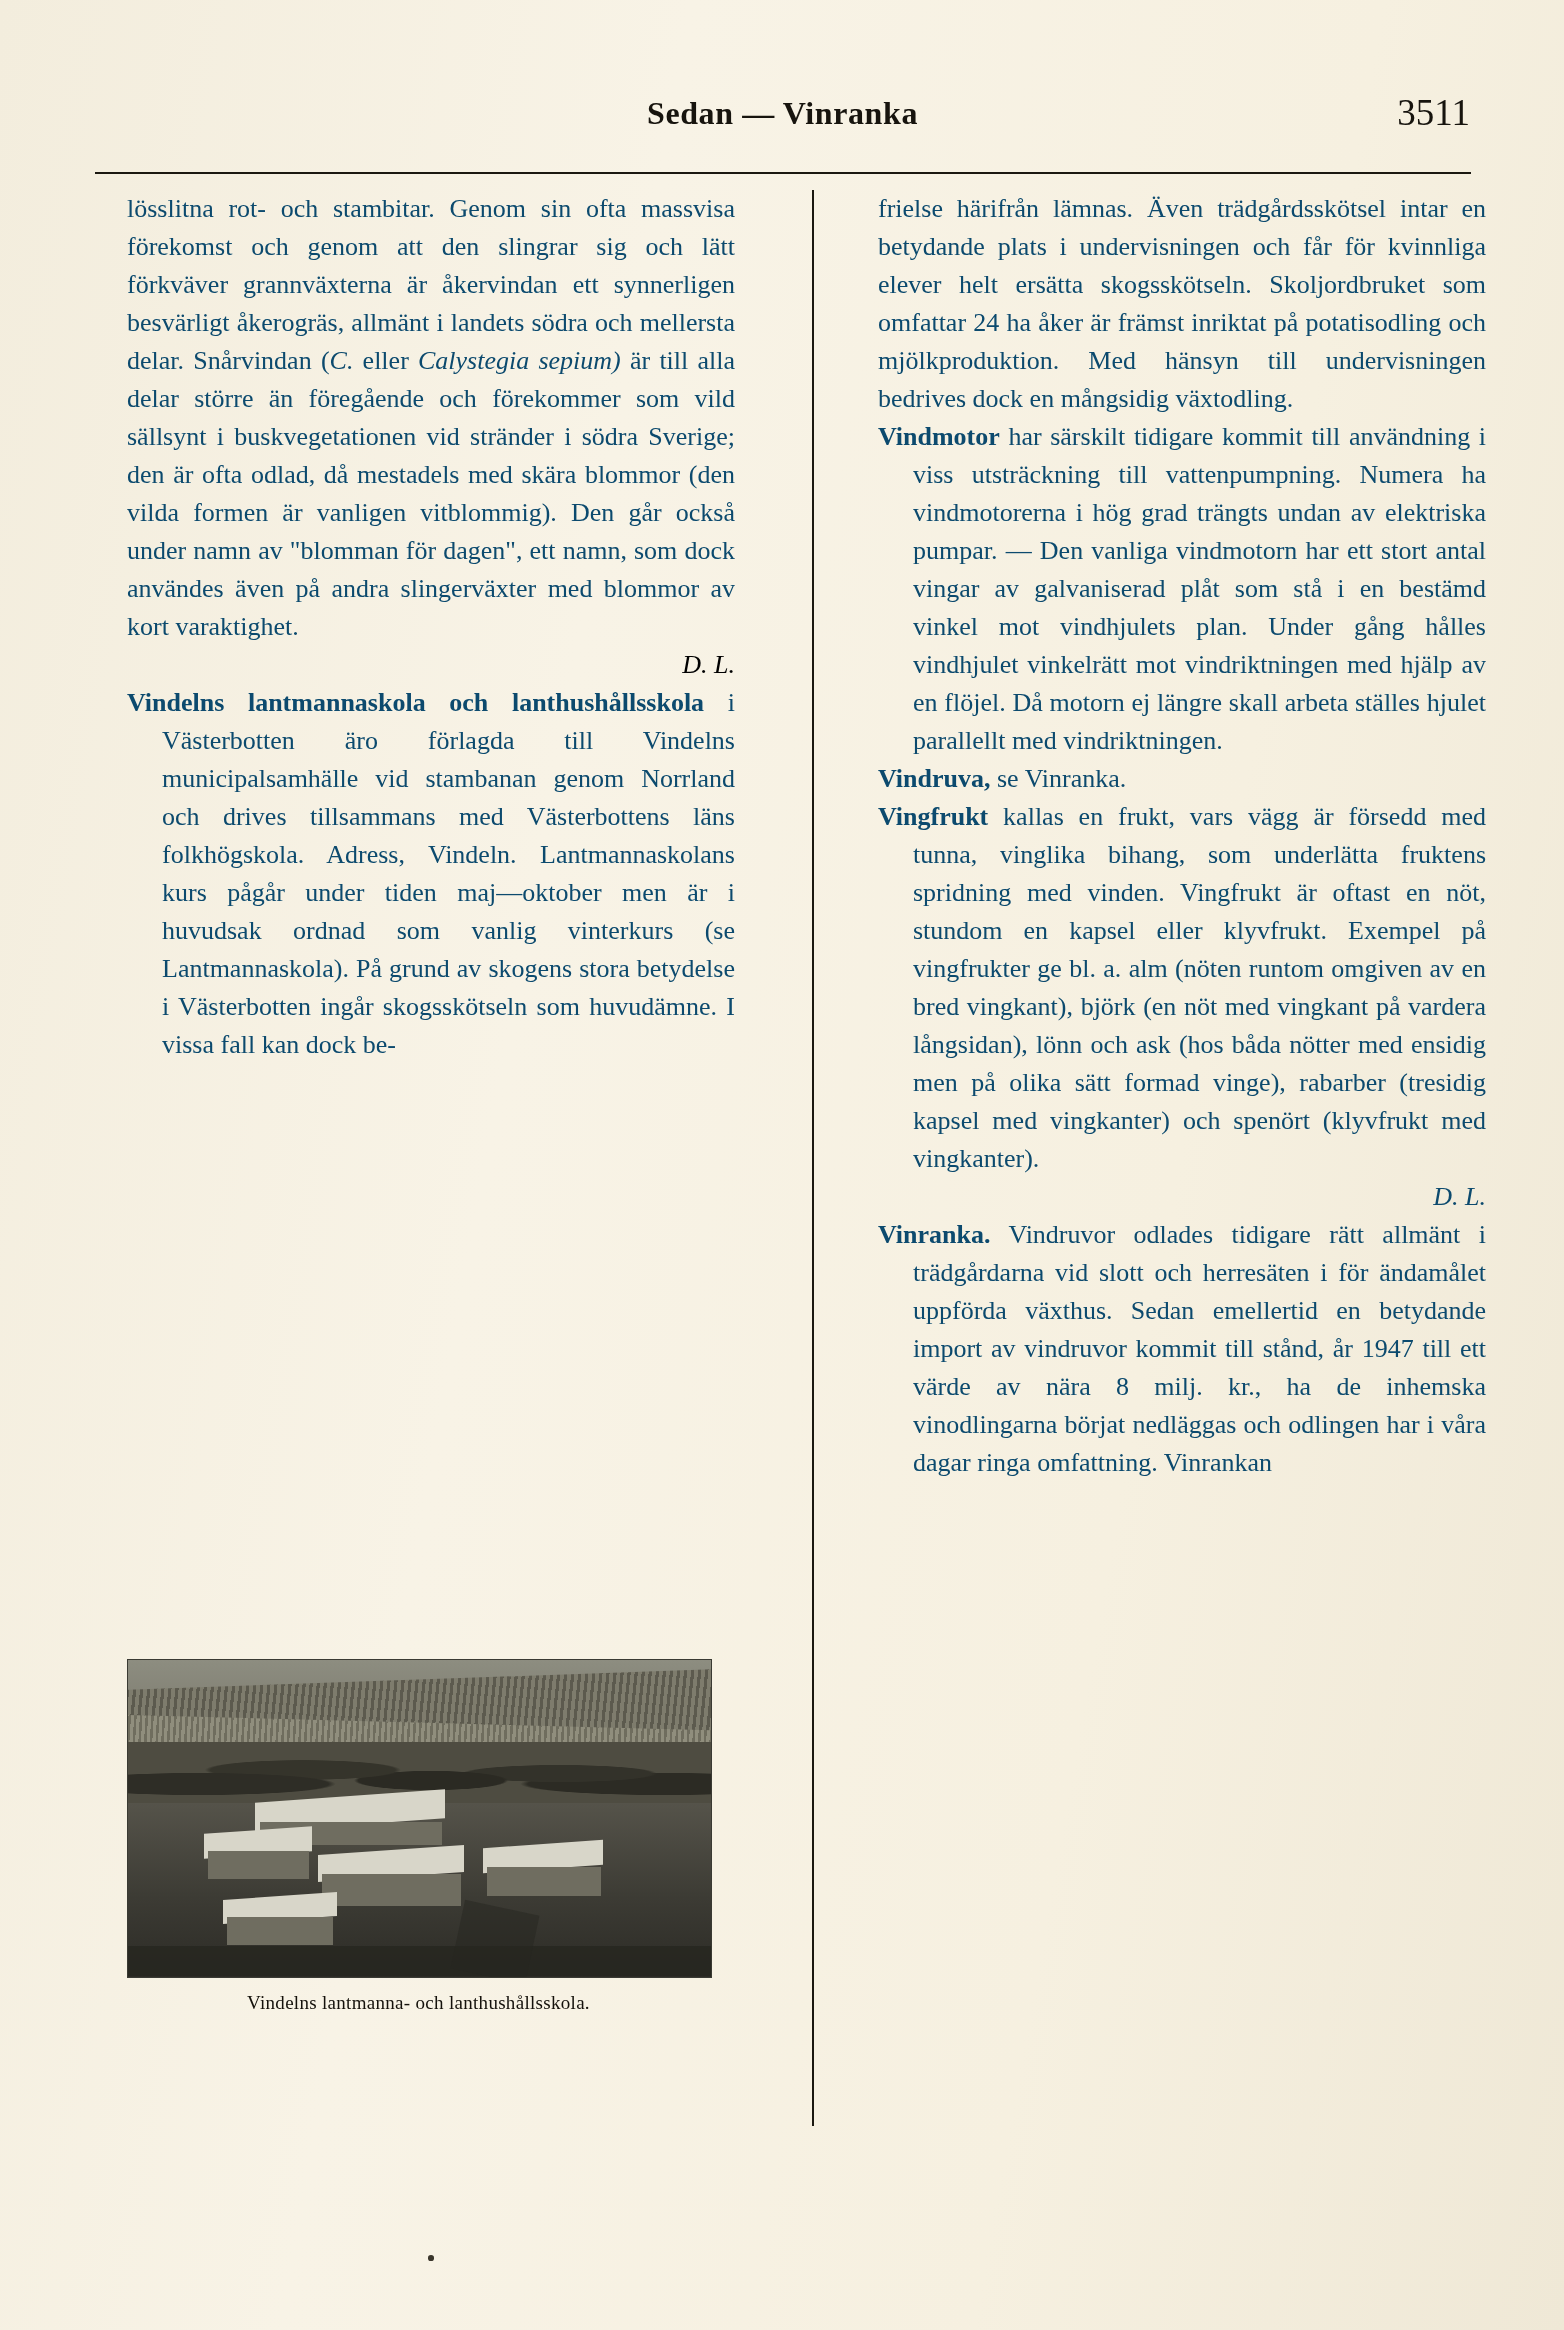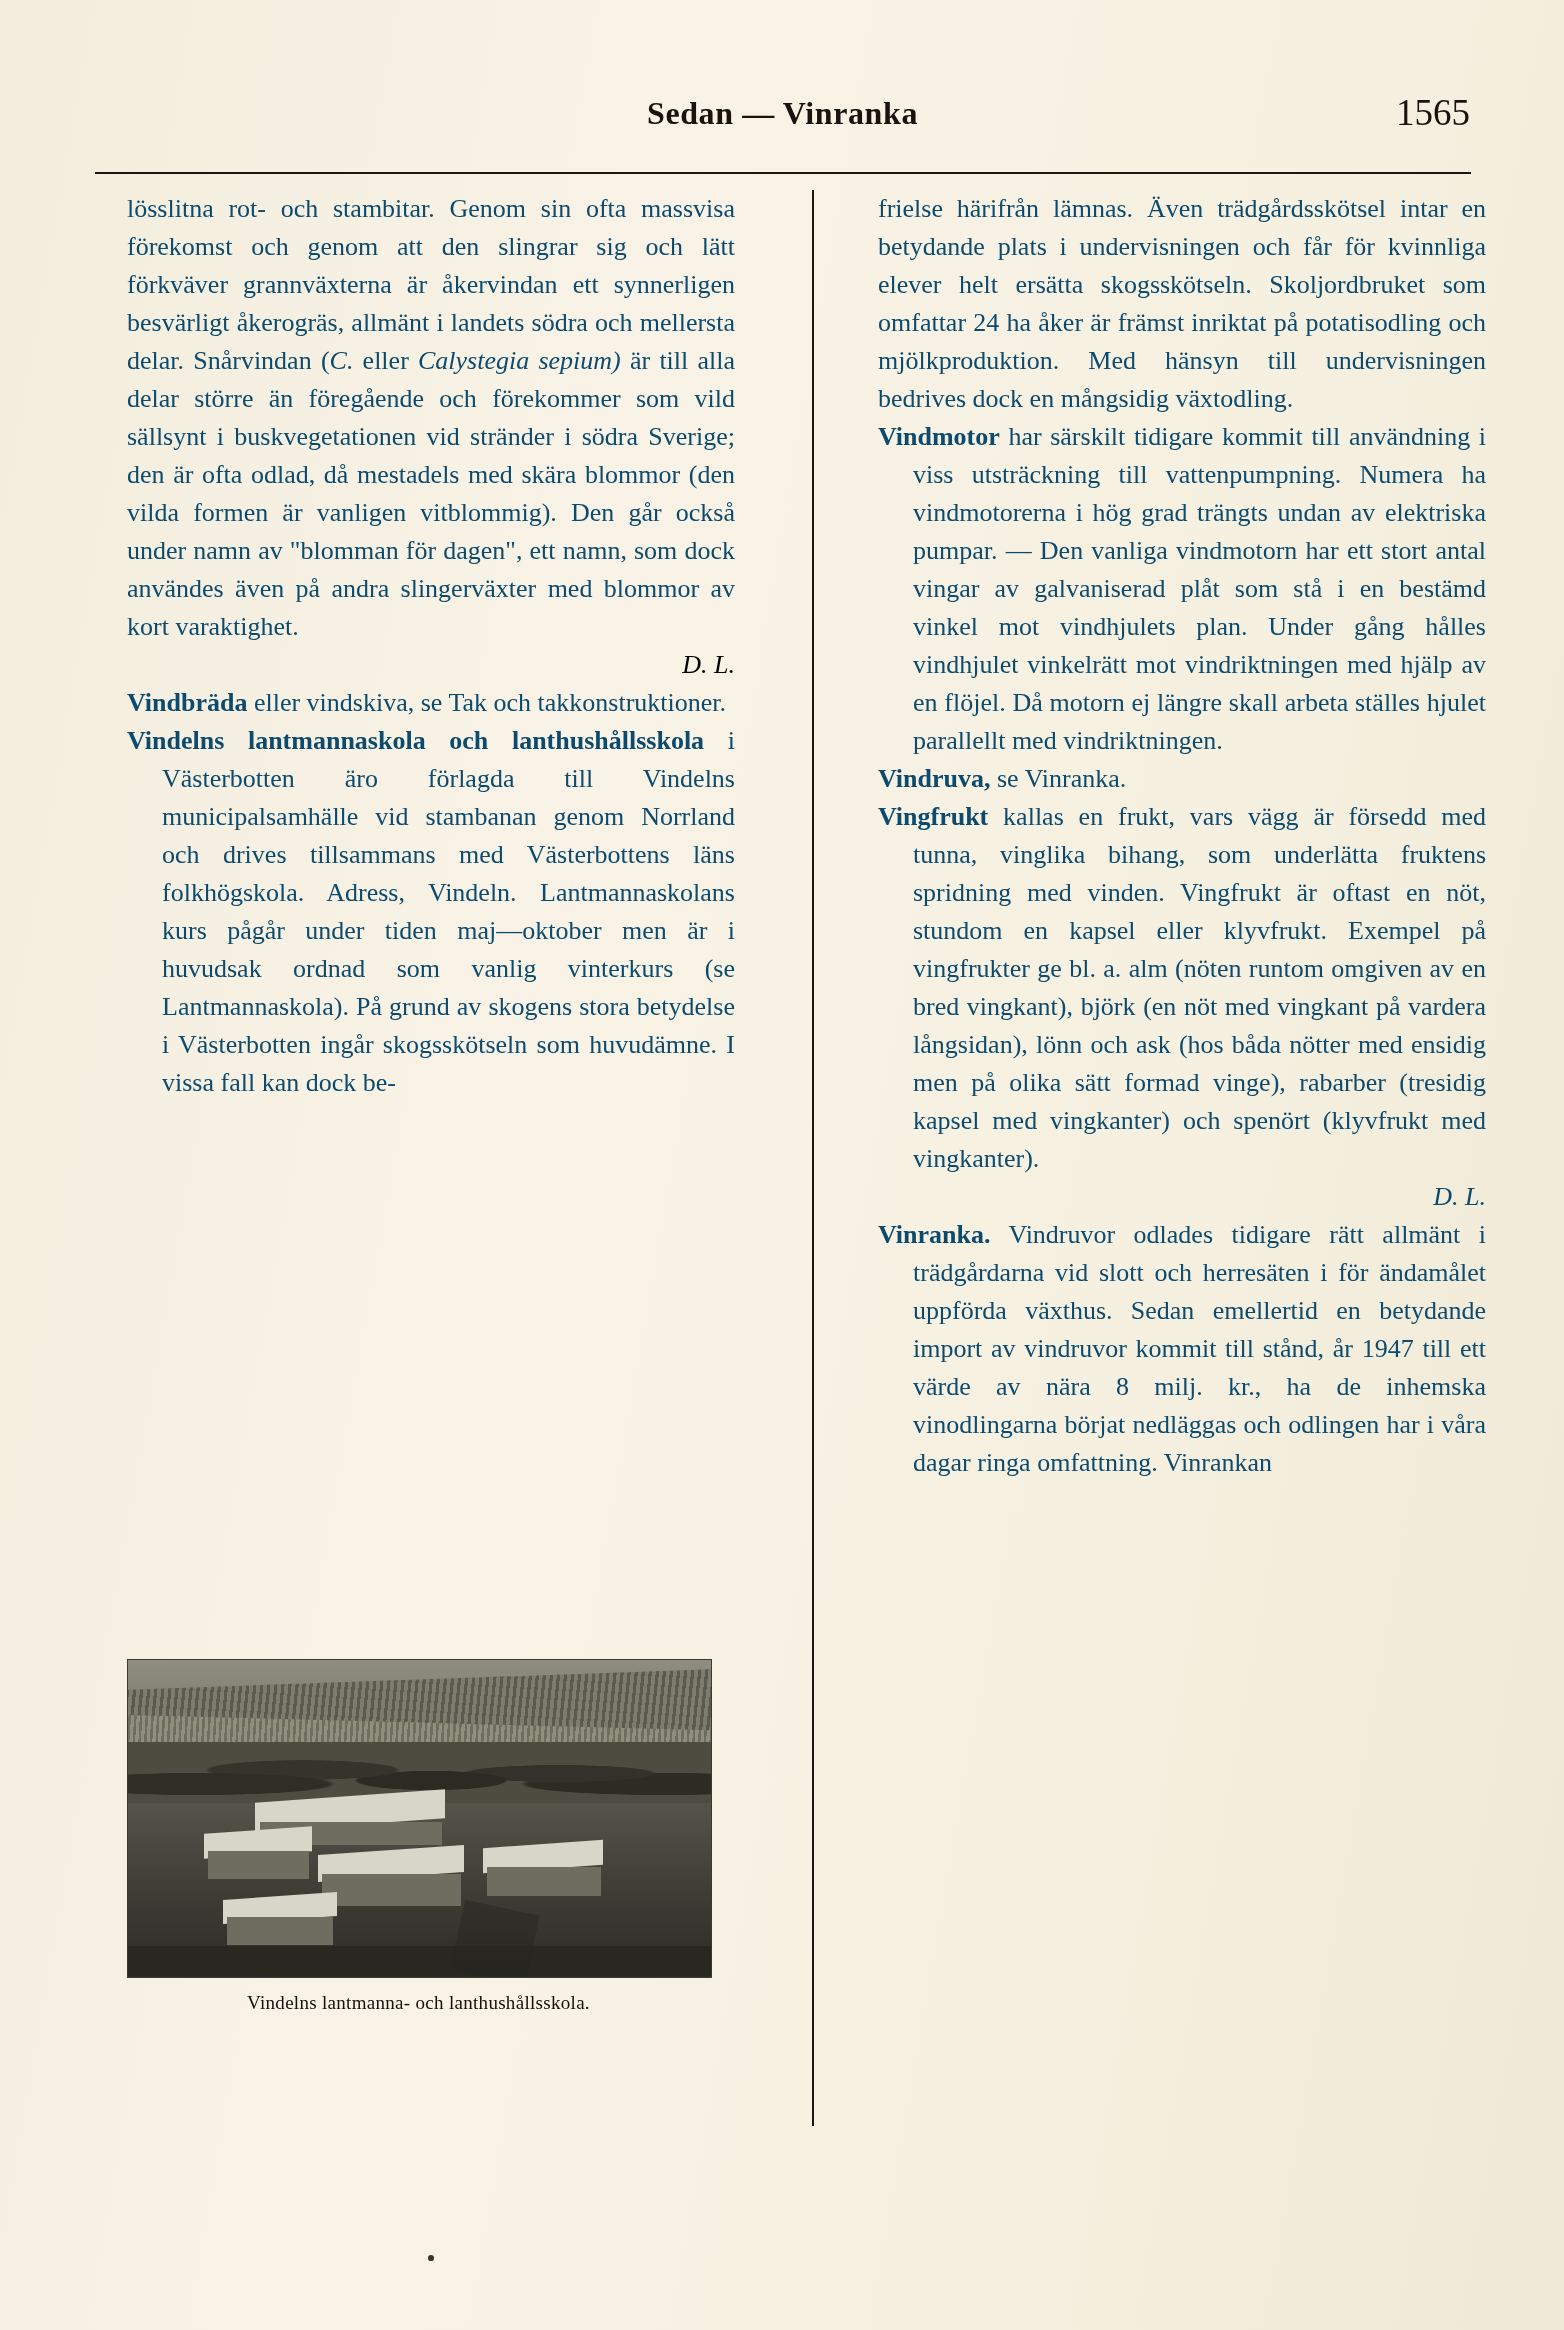--- a/index.html
+++ b/index.html
@@ -183,31 +183,30 @@
   }
 </style>
 </head>
 <body>
 
 <div class="page">
   <div class="paper-tint"></div>
 
   <div class="header">
     <div class="header-title">Sedan — Vinranka</div>
-    <div class="header-page">1565</div>
+    <div class="header-page">3511</div>
   </div>
   <div class="rule-top"></div>
 
   <div class="columns">
     <div class="divider"></div>
 
     <div class="col col-left">
       <p class="txt">lösslitna rot- och stambitar. Genom sin ofta massvisa förekomst och genom att den slingrar sig och lätt förkväver grannväxterna är åkervindan ett synnerligen besvärligt åkerogräs, allmänt i landets södra och mellersta delar. Snårvindan (<i>C.</i> eller <i>Calystegia sepium)</i> är till alla delar större än föregående och förekommer som vild sällsynt i buskvegetationen vid stränder i södra Sverige; den är ofta odlad, då mestadels med skära blommor (den vilda formen är vanligen vitblommig). Den går också under namn av "blomman för dagen", ett namn, som dock användes även på andra slingerväxter med blommor av kort varaktighet.</p>
       <span class="sig">D. L.</span>
-      <p class="txt indent-hang"><b>Vindbräda</b> eller vindskiva, se Tak och takkonstruktioner.</p>
       <p class="txt indent-hang"><b>Vindelns lantmannaskola och lanthushållsskola</b> i Västerbotten äro förlagda till Vindelns municipalsamhälle vid stambanan genom Norrland och drives tillsammans med Västerbottens läns folkhögskola. Adress, Vindeln. Lantmannaskolans kurs pågår under tiden maj—oktober men är i huvudsak ordnad som vanlig vinterkurs (se Lantmannaskola). På grund av skogens stora betydelse i Västerbotten ingår skogsskötseln som huvudämne. I vissa fall kan dock be-</p>
     </div>
 
     <div class="col col-right">
       <p class="txt">frielse härifrån lämnas. Även trädgårdsskötsel intar en betydande plats i undervisningen och får för kvinnliga elever helt ersätta skogsskötseln. Skoljordbruket som omfattar 24 ha åker är främst inriktat på potatisodling och mjölkproduktion. Med hänsyn till undervisningen bedrives dock en mångsidig växtodling.</p>
       <p class="txt indent-hang"><b>Vindmotor</b> har särskilt tidigare kommit till användning i viss utsträckning till vattenpumpning. Numera ha vindmotorerna i hög grad trängts undan av elektriska pumpar. — Den vanliga vindmotorn har ett stort antal vingar av galvaniserad plåt som stå i en bestämd vinkel mot vindhjulets plan. Under gång hålles vindhjulet vinkelrätt mot vindriktningen med hjälp av en flöjel. Då motorn ej längre skall arbeta ställes hjulet parallellt med vindriktningen.</p>
       <p class="txt indent-hang"><b>Vindruva,</b> se Vinranka.</p>
       <p class="txt indent-hang"><b>Vingfrukt</b> kallas en frukt, vars vägg är försedd med tunna, vinglika bihang, som underlätta fruktens spridning med vinden. Vingfrukt är oftast en nöt, stundom en kapsel eller klyvfrukt. Exempel på vingfrukter ge bl. a. alm (nöten runtom omgiven av en bred vingkant), björk (en nöt med vingkant på vardera långsidan), lönn och ask (hos båda nötter med ensidig men på olika sätt formad vinge), rabarber (tresidig kapsel med vingkanter) och spenört (klyvfrukt med vingkanter).<span class="sig">D. L.</span></p>
       <p class="txt indent-hang"><b>Vinranka.</b> Vindruvor odlades tidigare rätt allmänt i trädgårdarna vid slott och herresäten i för ändamålet uppförda växthus. Sedan emellertid en betydande import av vindruvor kommit till stånd, år 1947 till ett värde av nära 8 milj. kr., ha de inhemska vinodlingarna börjat nedläggas och odlingen har i våra dagar ringa omfattning. Vinrankan</p>
     </div>

